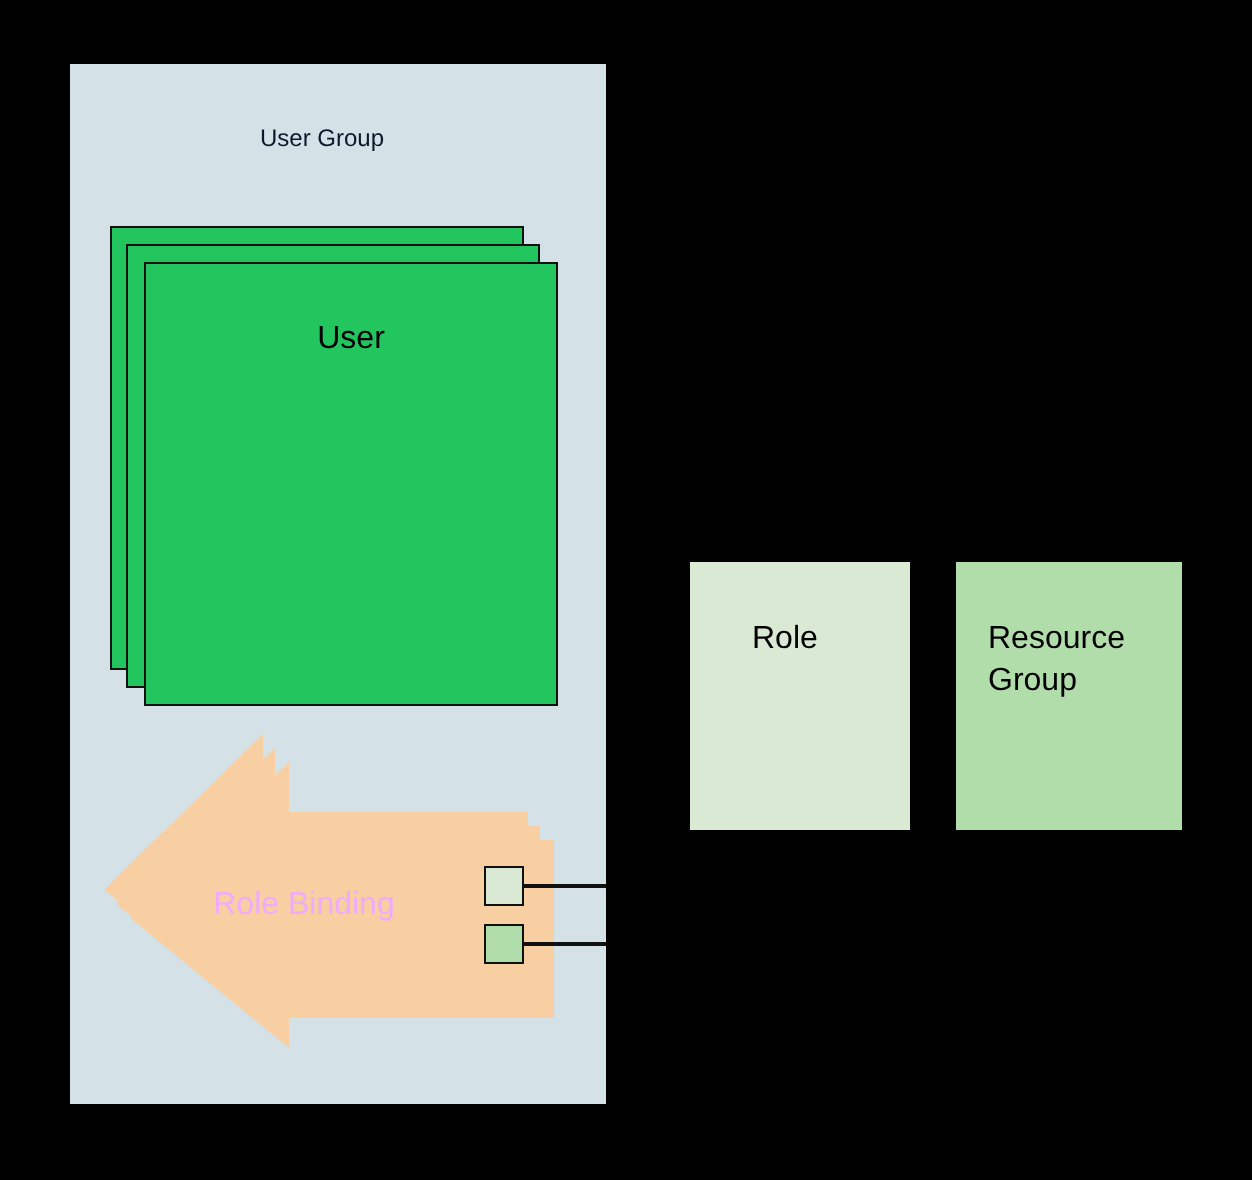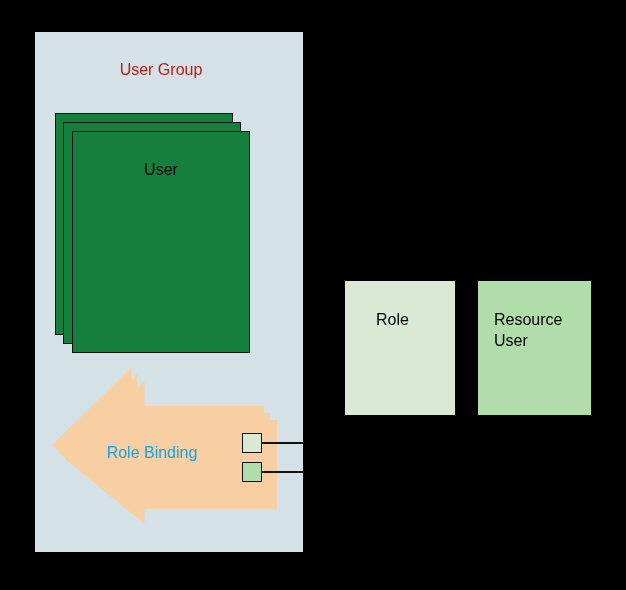--- a/index.html
+++ b/index.html
@@ -27,38 +27,38 @@
     width: 268px;
     height: 520px;
     background: #d4e1e6;
   }
   .group-title {
     position: absolute;
     left: 0;
     top: 28px;
     width: 252px;
     text-align: center;
-    font-size: 16px;
-    color: #b91c1c;
+    font-size: 12px;
+    color: #0f172a;
     line-height: 19px;
   }
 
   
   .user-stack {
     position: absolute;
     left: 55px;
     top: 113px;
     width: 224px;
     height: 240px;
   }
   .user-card {
     position: absolute;
-    width: 178px;
+    width: 207px;
     height: 222px;
-    background: #15803d;
+    background: #22c55e;
     border: 1.5px solid #111111;
     box-sizing: border-box;
   }
   .user-card.back  { left: 0px;  top: 0px;  }
   .user-card.mid   { left: 8px;  top: 9px;  }
   .user-card.front { left: 17px; top: 18px; }
   .user-label {
     position: absolute;
     left: 0;
     top: 28px;
@@ -95,21 +95,21 @@
   .rb-label {
     position: absolute;
     left: 13px;
     top: 14px;
     width: 212px;
     height: 143px;
     display: flex;
     align-items: center;
     justify-content: center;
     font-size: 16px;
-    color: #0ea5e9;
+    color: #f0abfc;
     padding-left: 22px;
     padding-right: 60px;
     box-sizing: border-box;
     line-height: 19px;
   }
 
   
   .conn-square {
     position: absolute;
     width: 20px;
@@ -205,16 +205,16 @@
   <div class="conn-square rg-sq"></div>
 
   <div class="conn-line role-line"></div>
   <div class="conn-line rg-line"></div>
 
   <div class="flat-box role-box">
     <div class="flat-label">Role</div>
   </div>
 
   <div class="flat-box rg-box">
-    <div class="flat-label">Resource User</div>
+    <div class="flat-label">Resource Group</div>
   </div>
 
 </div>
 
 </body></html>

